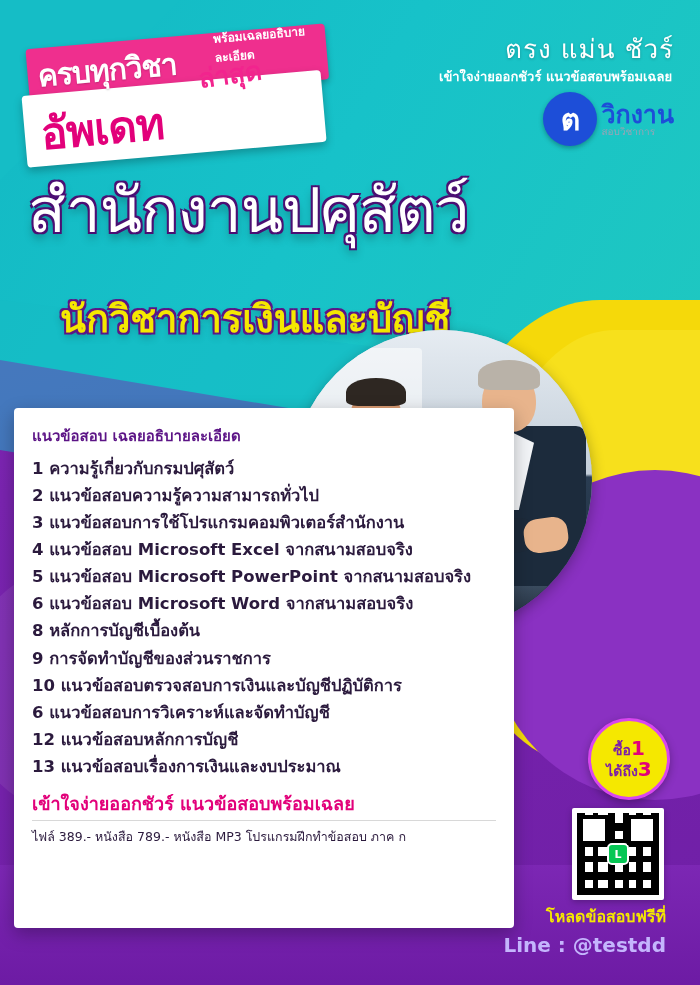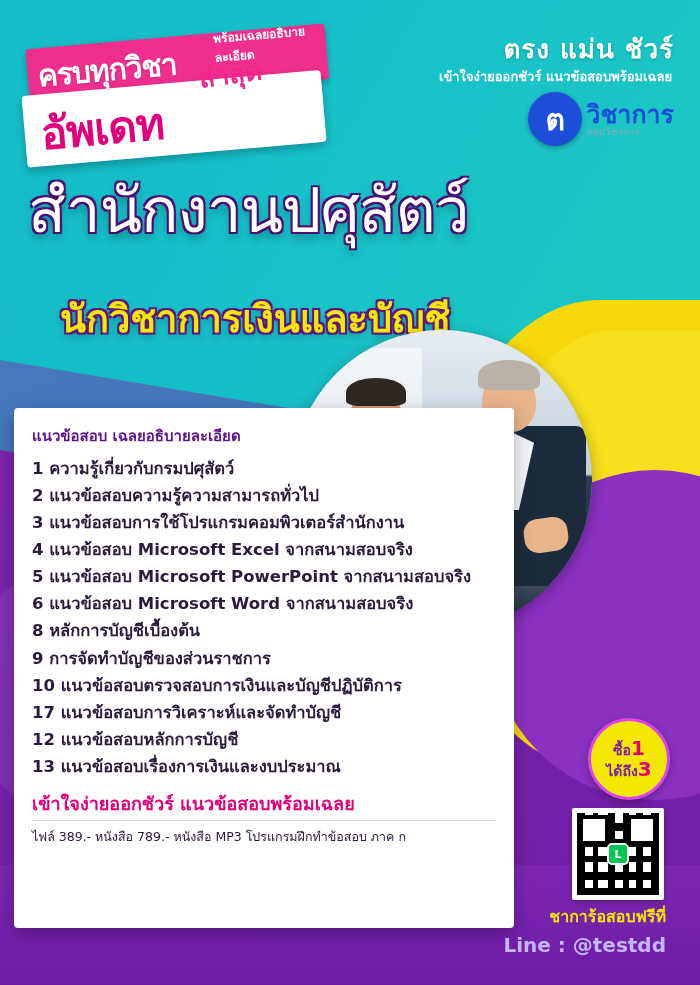--- a/index.html
+++ b/index.html
@@ -111,21 +111,21 @@
   }
   .update {
     position: absolute; left: 16px; top: 56px;
     color: #e2007a; font-size: 44px; font-weight: bold;
     letter-spacing: -1px;
   }
 
   
   .trong {
     position: absolute; right: 26px; top: 28px;
-    color: #ffffff; font-size: 26px; font-weight: bold;
+    color: #ffffff; font-size: 26px; font-weight: normal;
     text-shadow: 0 1px 3px rgba(0,0,0,.25);
     letter-spacing: 1px;
   }
   .kaojai {
     position: absolute; right: 28px; top: 66px;
     color: #ffffff; font-size: 13px; font-weight: bold;
   }
 
   
   .logo-wrap {
@@ -348,21 +348,21 @@
     <div class="lasut">ล่าสุด</div>
     <div class="update">อัพเดท</div>
   </div>
 
   <div class="trong">ตรง แม่น ชัวร์</div>
   <div class="kaojai">เข้าใจง่ายออกชัวร์ แนวข้อสอบพร้อมเฉลย</div>
 
   <div class="logo-wrap">
     <div class="logo-circle">ต</div>
     <div class="logo-text">
-      <span class="logo-main">วิชาการ</span>
+      <span class="logo-main">วิกงาน</span>
       <span class="logo-sub">สอบวิชาการ</span>
     </div>
   </div>
 
   <div class="title-main">สำนักงานปศุสัตว์</div>
   <div class="title-sub">นักวิชาการเงินและบัญชี</div>
 
   <div class="photo">
     <div class="wallbg"></div>
     <div class="win"></div>
@@ -385,21 +385,21 @@
     <div class="list">
       <div class="list-item">1 ความรู้เกี่ยวกับกรมปศุสัตว์</div>
       <div class="list-item">2 แนวข้อสอบความรู้ความสามารถทั่วไป</div>
       <div class="list-item">3 แนวข้อสอบการใช้โปรแกรมคอมพิวเตอร์สำนักงาน</div>
       <div class="list-item">4 แนวข้อสอบ Microsoft Excel  จากสนามสอบจริง</div>
       <div class="list-item">5 แนวข้อสอบ Microsoft PowerPoint จากสนามสอบจริง</div>
       <div class="list-item">6 แนวข้อสอบ Microsoft Word จากสนามสอบจริง</div>
       <div class="list-item">8 หลักการบัญชีเบื้องต้น</div>
       <div class="list-item">9 การจัดทำบัญชีของส่วนราชการ</div>
       <div class="list-item">10 แนวข้อสอบตรวจสอบการเงินและบัญชีปฏิบัติการ</div>
-      <div class="list-item">17 แนวข้อสอบการวิเคราะห์และจัดทำบัญชี</div>
+      <div class="list-item">6 แนวข้อสอบการวิเคราะห์และจัดทำบัญชี</div>
       <div class="list-item">12 แนวข้อสอบหลักการบัญชี</div>
       <div class="list-item">13 แนวข้อสอบเรื่องการเงินและงบประมาณ</div>
     </div>
     <div class="card-foot">เข้าใจง่ายออกชัวร์ แนวข้อสอบพร้อมเฉลย</div>
     <div class="card-note">ไฟล์ 389.- หนังสือ 789.- หนังสือ MP3 โปรแกรมฝึกทำข้อสอบ ภาค ก</div>
   </div>
 
   <div class="buy-badge">
     <span class="buy-l1">
       <span>ซื้อ</span><span class="buy-num">1</span>
@@ -408,16 +408,16 @@
       <span>ได้ถึง</span><span class="buy-num">3</span>
     </span>
   </div>
 
   <div class="qr-box">
     <div class="qr">
       <div class="qr-line-mark">L</div>
     </div>
   </div>
 
-  <div class="dl-free">ชาการ้อสอบฟรีที่</div>
+  <div class="dl-free">โหลดข้อสอบฟรีที่</div>
   <div class="line-id">Line : @testdd</div>
 
 </div>
 
 </body></html>

